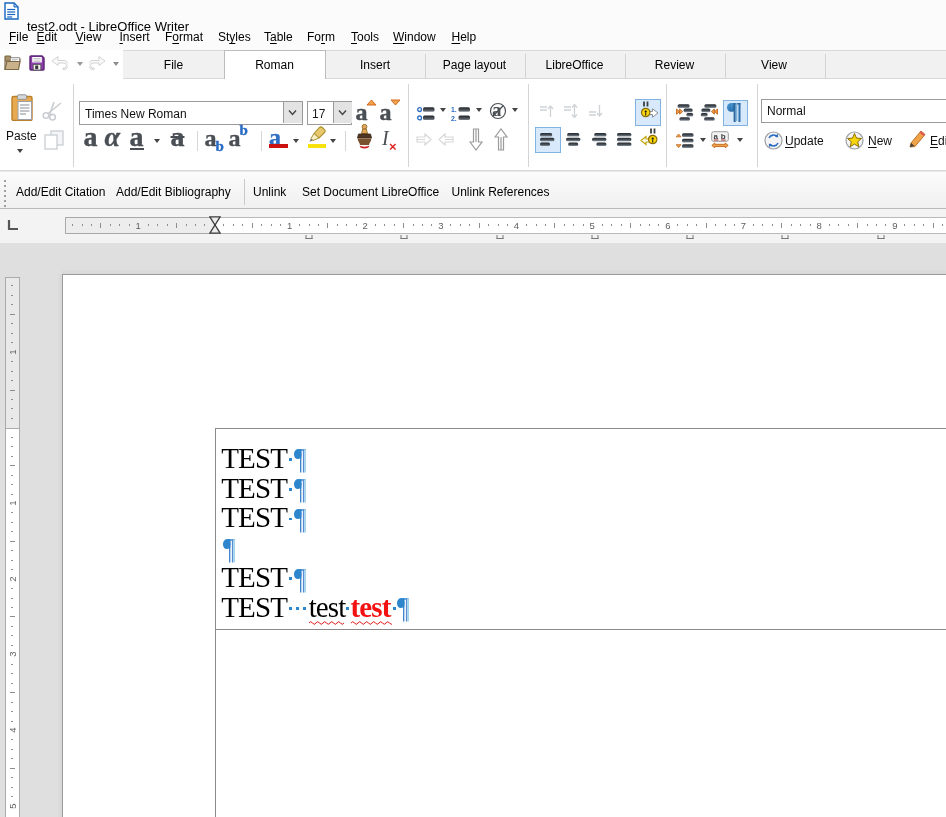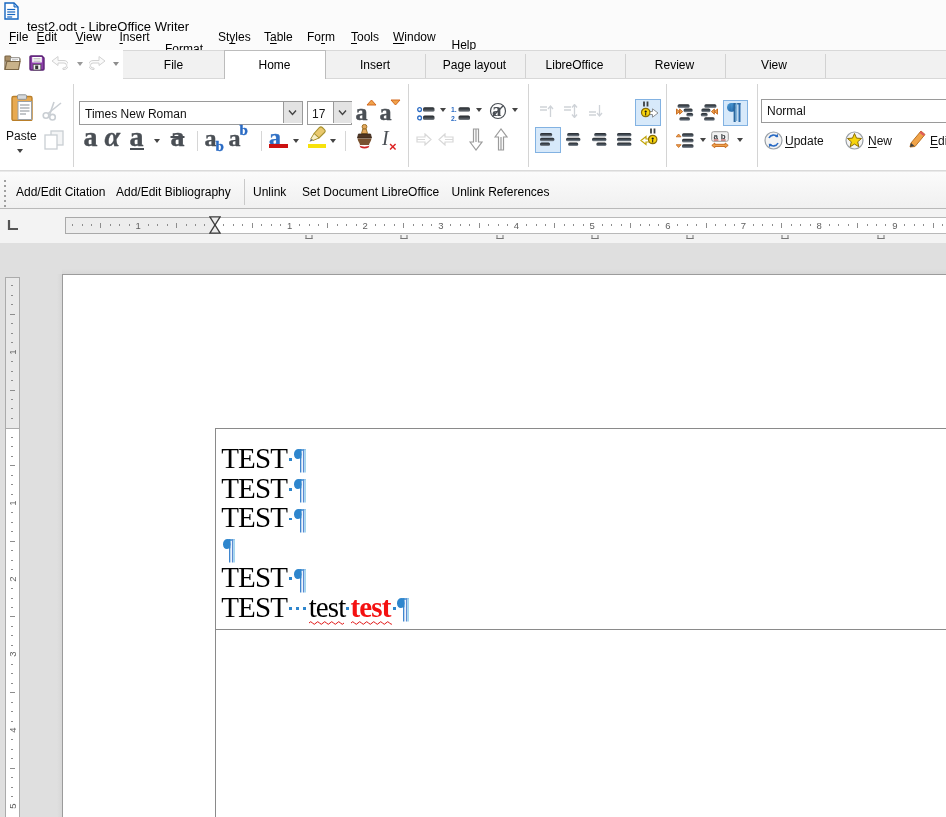--- a/index.html
+++ b/index.html
@@ -25,27 +25,27 @@
         <path d="M3.2 10 h8"></path>
         <path d="M3.2 12.5 h8"></path>
         <path d="M3.2 15 h5"></path>
       </g>
 </svg>
 <div class="ab" style="left:27px;top:19px;font-size:13px;color:#000;white-space:nowrap;">test2.odt - LibreOffice Writer</div>
 <div class="lbl" style="left:9px;top:30px;color:#000;"><u>F</u>ile</div>
 <div class="lbl" style="left:36.5px;top:30px;color:#000;"><u>E</u>dit</div>
 <div class="lbl" style="left:75.5px;top:30px;color:#000;"><u>V</u>iew</div>
 <div class="lbl" style="left:119.5px;top:30px;color:#000;"><u>I</u>nsert</div>
-<div class="lbl" style="left:165px;top:42px;color:#000;">F<u>o</u>rmat</div>
+<div class="lbl" style="left:165px;top:30px;color:#000;">F<u>o</u>rmat</div>
 <div class="lbl" style="left:218px;top:30px;color:#000;">St<u>y</u>les</div>
 <div class="lbl" style="left:264px;top:30px;color:#000;">T<u>a</u>ble</div>
 <div class="lbl" style="left:307px;top:30px;color:#000;">Fo<u>r</u>m</div>
 <div class="lbl" style="left:351px;top:30px;color:#000;"><u>T</u>ools</div>
 <div class="lbl" style="left:393px;top:30px;color:#000;"><u>W</u>indow</div>
-<div class="lbl" style="left:451.5px;top:30px;color:#000;margin-top:8px;"><u>H</u>elp</div>
+<div class="lbl" style="left:451.5px;top:30px;color:#000;"><u>H</u>elp</div>
 <div class="ab" style="left:123px;top:50px;width:823px;height:28px;background:#f1f1f1;border-top:1px solid #d8d8d8;"></div>
 <div class="ab" style="left:123px;top:78px;width:823px;height:1px;background:#d8d8d8;"></div>
 <svg class="ab" style="left:3.5px;top:55px" width="17" height="16" viewBox="0 0 17 16">
 <path d="M1 14.5 V2 a1 1 0 0 1 1-1 h4 l1.5 2 H15 a1 1 0 0 1 1 1 v2 H1z" fill="#a98f68" stroke="#7c6746" stroke-width="1.2"></path>
 <rect x="6.5" y="2.8" width="9" height="7" fill="#fff" stroke="#8a8a8a" stroke-width="0.8"></rect>
 <path d="M8 4.5 h6 M8 6 h4" stroke="#bbb" stroke-width="0.8"></path>
 <path d="M1 14.5 L2.8 6.5 H16 L14.5 14.5 z" fill="#c9b28a" stroke="#7c6746" stroke-width="1.2"></path>
 </svg>
 <svg class="ab" style="left:28.5px;top:55px" width="16" height="16" viewBox="0 0 16 16">
 <path d="M1 2 a1 1 0 0 1 1-1 h11 l2 2 v11 a1 1 0 0 1 -1 1 H2 a1 1 0 0 1 -1-1 z" fill="#8b3fa8" stroke="#5c2375" stroke-width="1.4"></path>
@@ -62,21 +62,21 @@
 <path d="M10 0.5 L16 5 L10 9.5 V7 h-6 a2.5 2.5 0 0 0 0 5 h1 a1.5 1.5 0 0 1 0 1.5 h-1 a4.5 4.5 0 0 1 0 -9 h6 z" fill="#fafafa" stroke="#d2d2d2" stroke-width="1"></path>
 </svg>
 <div class="caret" style="left:112.5px;top:61.5px;border-top-color:#8d8d8d;"></div>
 <div class="vsep" style="left:424.5px;top:54px;height:24px;background:#d2d2d2;"></div>
 <div class="vsep" style="left:524.5px;top:54px;height:24px;background:#d2d2d2;"></div>
 <div class="vsep" style="left:625px;top:54px;height:24px;background:#d2d2d2;"></div>
 <div class="vsep" style="left:724.5px;top:54px;height:24px;background:#d2d2d2;"></div>
 <div class="vsep" style="left:824.5px;top:54px;height:24px;background:#d2d2d2;"></div>
 <div class="ab" style="left:223.5px;top:50px;width:102px;height:29px;background:#fff;border:1px solid #bcbcbc;border-bottom:none;box-sizing:border-box;"></div>
 <div class="lbl" style="left:173.5px;top:58px;transform:translateX(-50%);color:#000;">File</div>
-<div class="lbl" style="left:274.5px;top:58px;transform:translateX(-50%);color:#000;">Home</div>
+<div class="lbl" style="left:274.5px;top:58px;transform:translateX(-50%);color:#000;">Roman</div>
 <div class="lbl" style="left:375px;top:58px;transform:translateX(-50%);color:#000;">Insert</div>
 <div class="lbl" style="left:474.5px;top:58px;transform:translateX(-50%);color:#000;">Page layout</div>
 <div class="lbl" style="left:574.5px;top:58px;transform:translateX(-50%);color:#000;">LibreOffice</div>
 <div class="lbl" style="left:674.5px;top:58px;transform:translateX(-50%);color:#000;">Review</div>
 <div class="lbl" style="left:774px;top:58px;transform:translateX(-50%);color:#000;">View</div>
 <div class="ab" style="left:0;top:79px;width:946px;height:92px;background:#fff;"></div>
 <div class="ab" style="left:0;top:170px;width:946px;height:1px;background:#dadada;"></div>
 <div class="vsep" style="left:72.8px;top:84px;height:83px;background:#d4d4d4;"></div>
 <div class="vsep" style="left:407.6px;top:84px;height:83px;background:#d4d4d4;"></div>
 <div class="vsep" style="left:527.6px;top:84px;height:83px;background:#d4d4d4;"></div>

